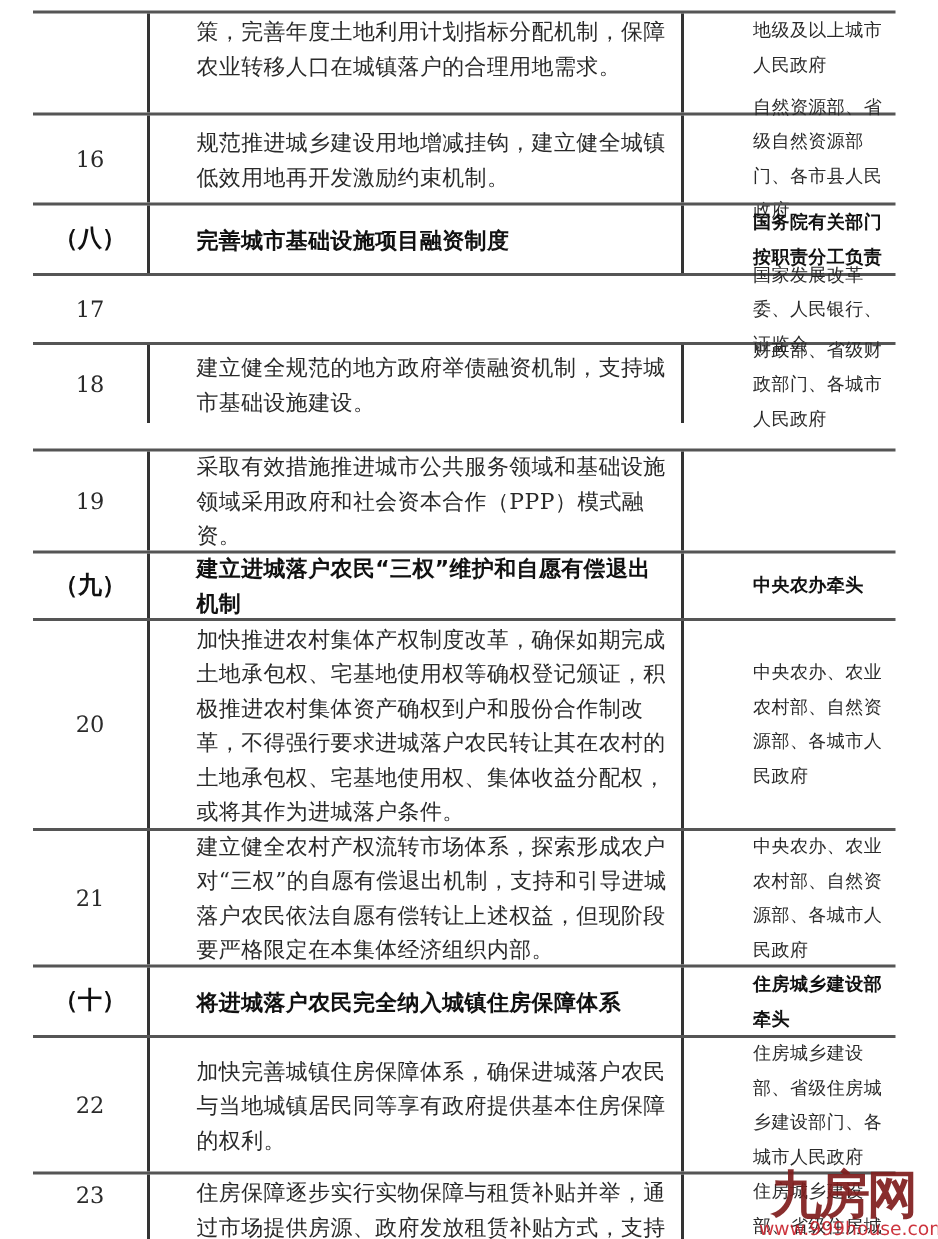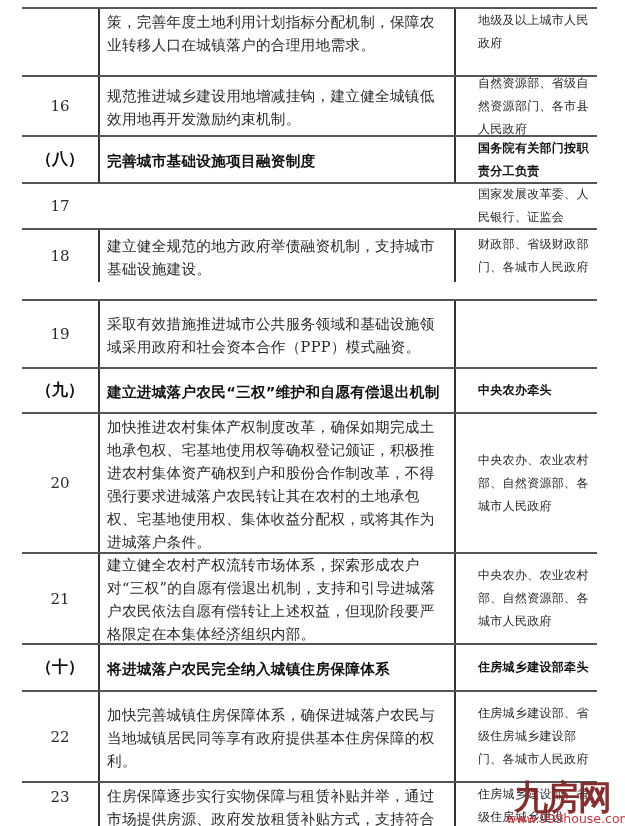--- a/index.html
+++ b/index.html
@@ -11,21 +11,21 @@
   .c-num { left: 0; width: 76px; display: flex; align-items: center; justify-content: center;
            font-size: 15px; }
   .c-task { left: 76px; width: 358px; border-left: 2px solid #333; border-right: 2px solid #333;
             padding: 1px 6px 0 7px; font-size: 14.6px; line-height: 23px; letter-spacing: 0.3px;
             display: flex; align-items: center; }
   .c-dept { left: 434px; width: 141px; padding: 0 0 0 22px; font-size: 12px; line-height: 23px;
             letter-spacing: 0.3px; display: flex; align-items: center; }
   .c-task.top, .c-dept.top { align-items: flex-start; }
   .bold { font-family: "DejaVu Sans", "Liberation Sans", sans-serif; font-weight: bold; color: #111; }
   .c-num.bold { font-size: 16px; }
-  .txt { display: block; }
+  .txt { display: block; margin-left: 24px; }
   .watermark { position: absolute; left: 506px; top: 779px; width: 118px; height: 47px; pointer-events: none; }
   .wm-logo { position: absolute; left: 8px; top: 0; font-family: "DejaVu Sans", sans-serif;
              font-size: 34px; font-weight: bold; color: #7f1d1d; letter-spacing: -2px; opacity: 0.92; line-height: 36px; }
   .wm-url { position: absolute; left: 0; top: 32px; font-family: "DejaVu Sans", sans-serif;
             font-size: 12.5px; color: #c8202a; opacity: 0.9; white-space: nowrap; }
 </style>
 </head>
 <body>
 
 <div class="table">

